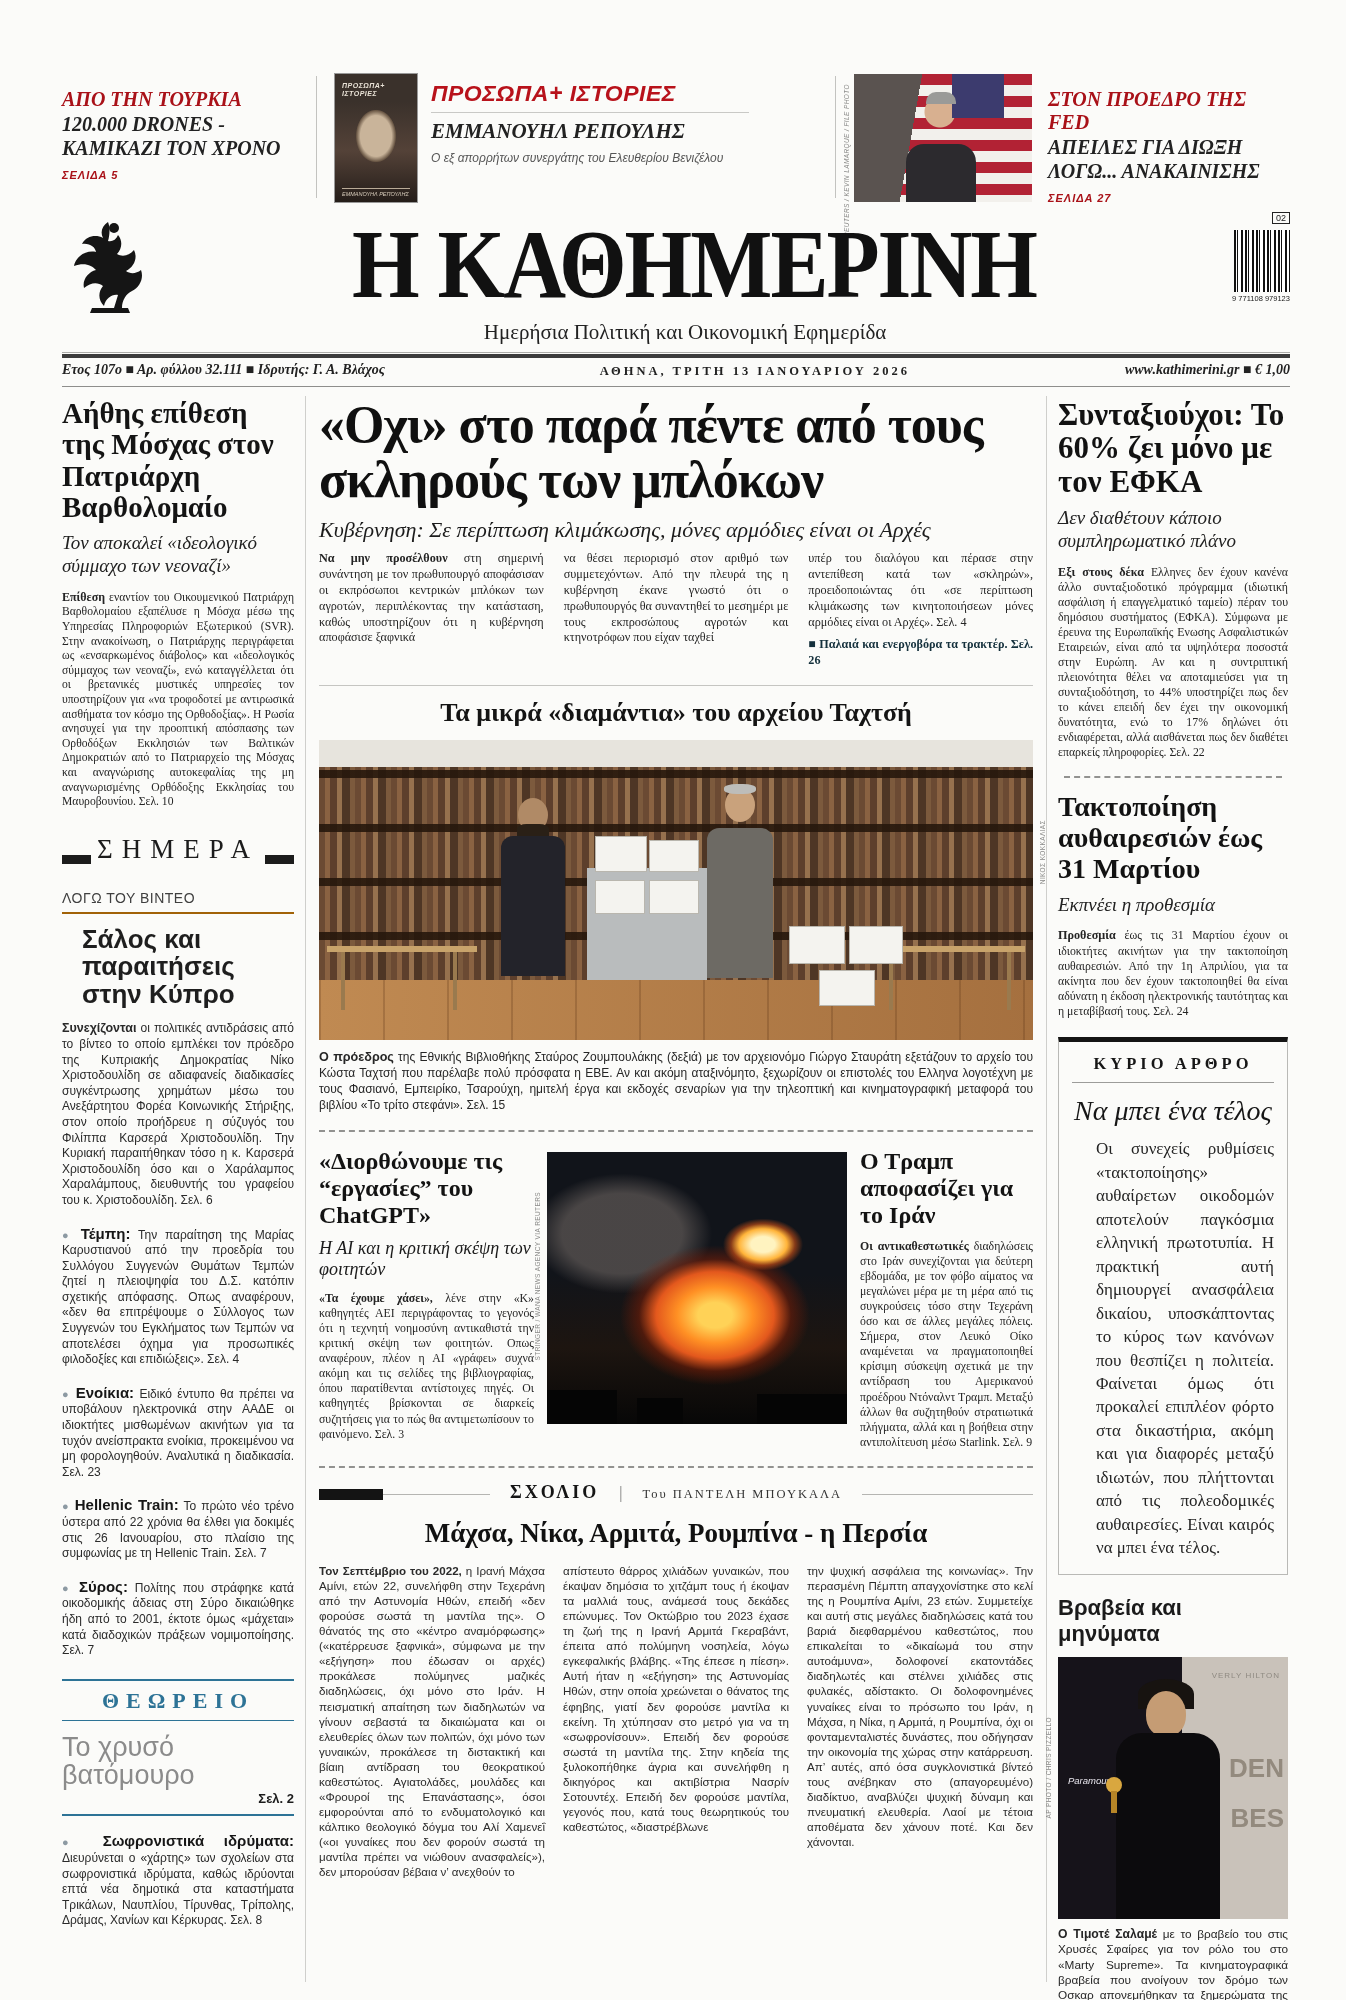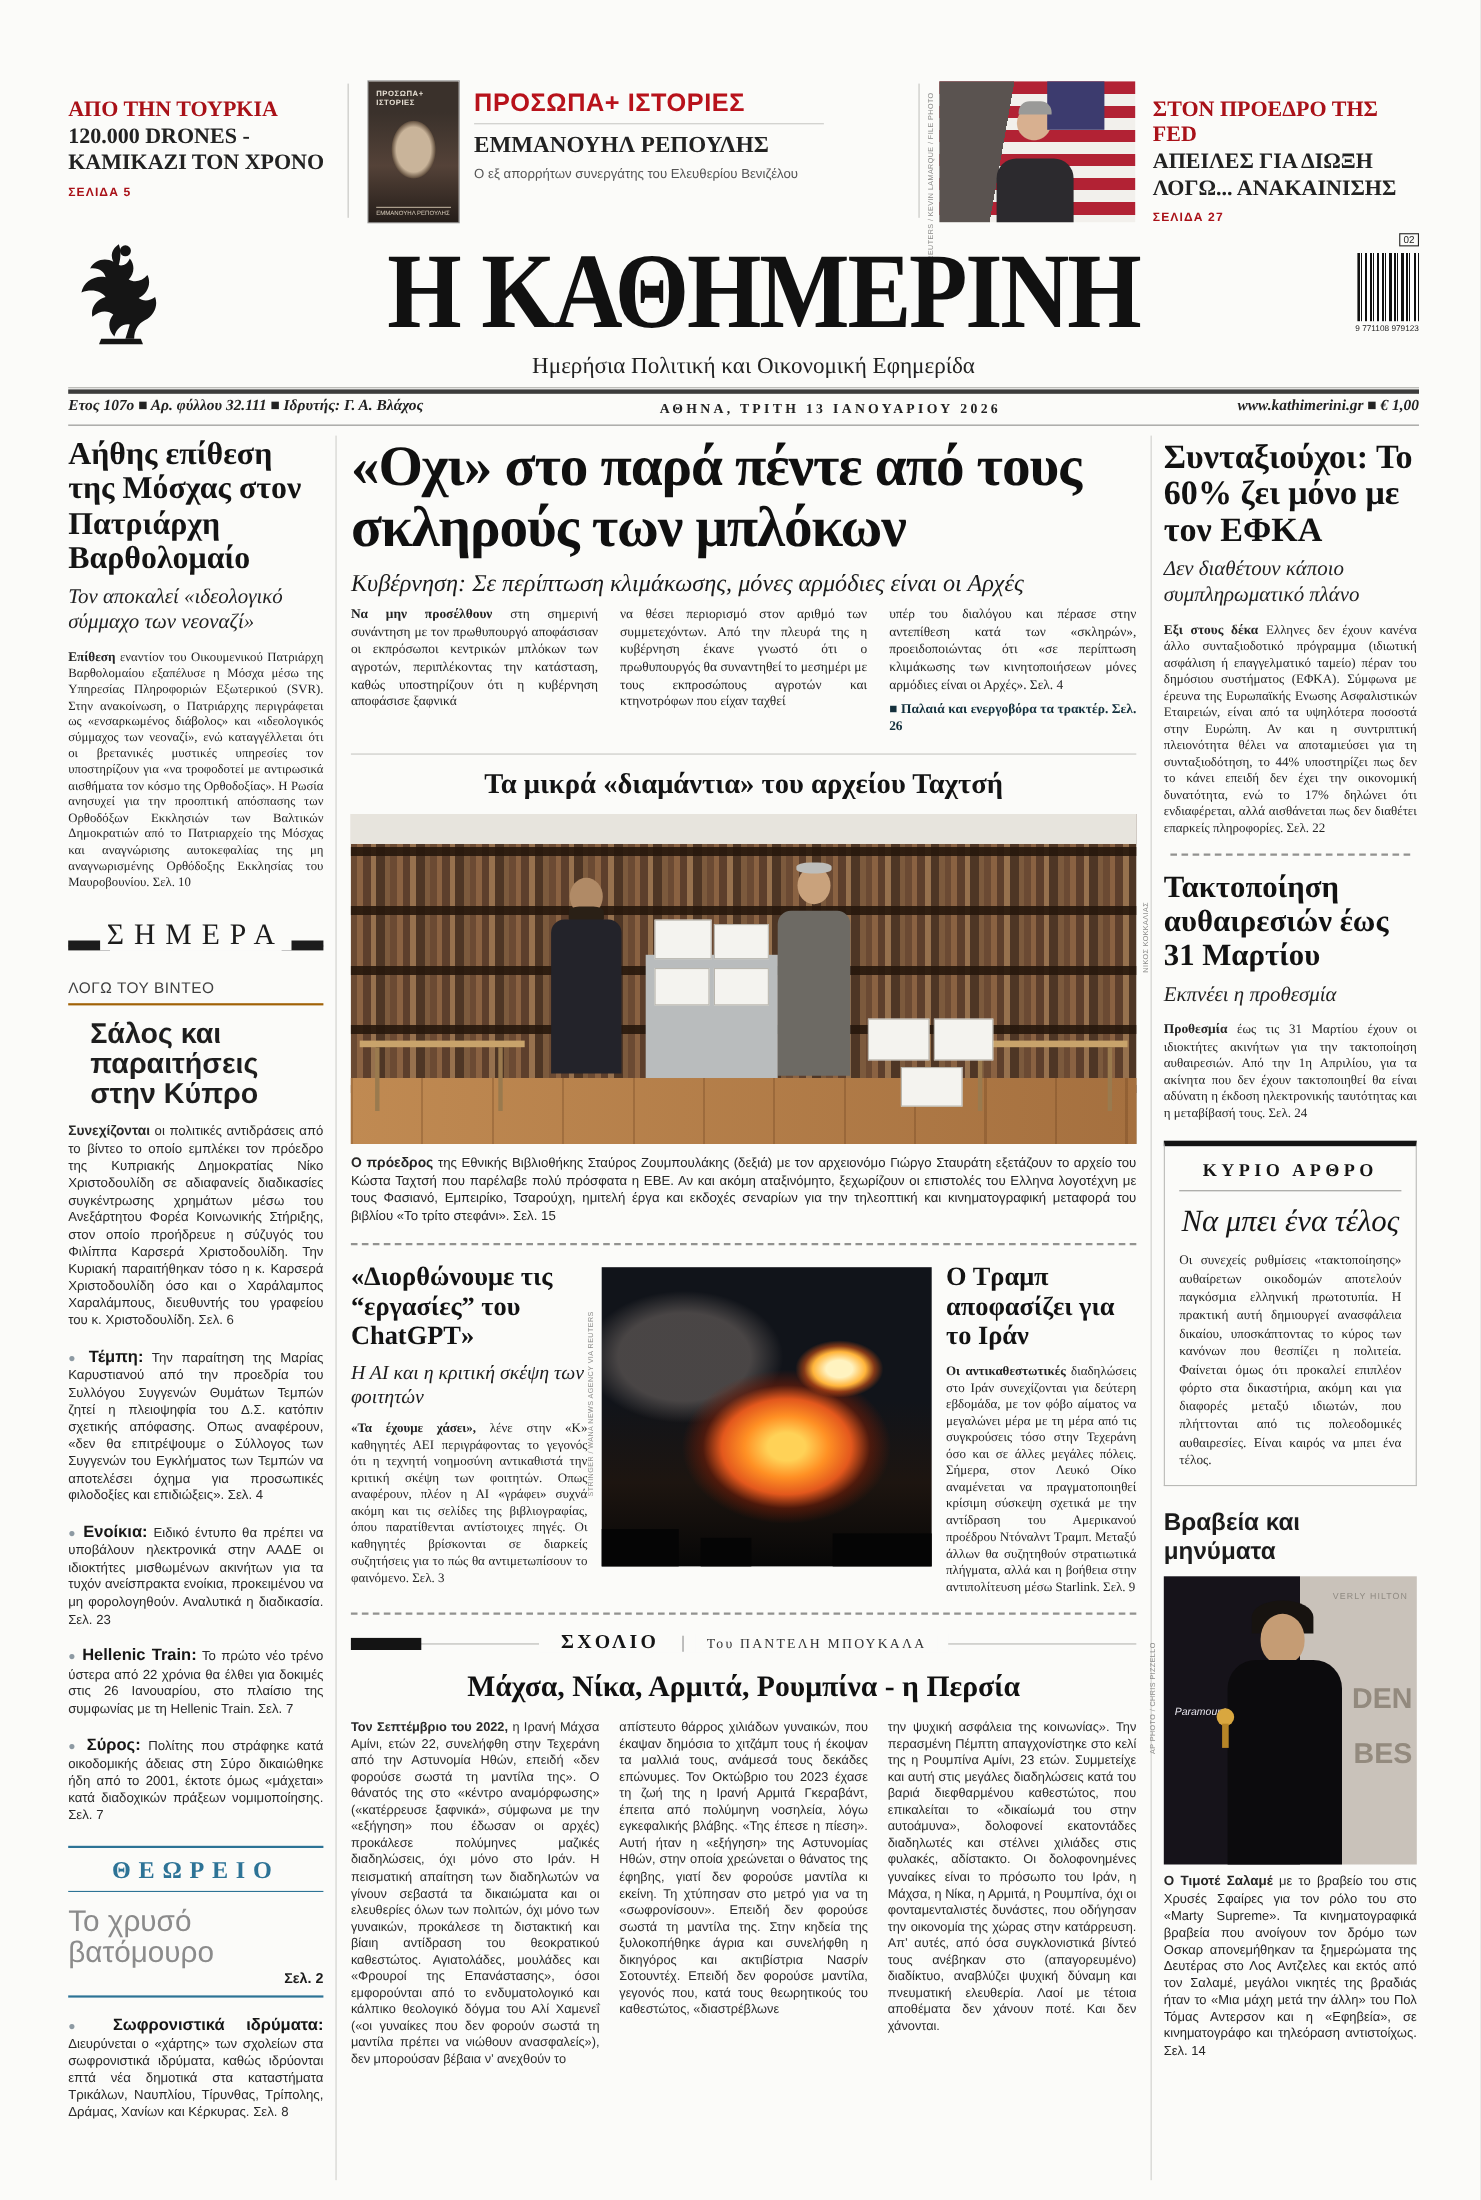--- a/index.html
+++ b/index.html
@@ -1,21 +1,21 @@
 <!DOCTYPE html>
 <html><head>
 <meta charset="utf-8">
 <style>
   html,body{margin:0;padding:0;background:#d9d9d6;}
   .page{position:relative;width:1346px;height:2000px;margin:0 auto;background:#fbfbf9;
         font-family:"Liberation Serif","DejaVu Serif",serif;color:#1b1b1b;overflow:hidden;}
   [data-name]{box-sizing:border-box;}
 
   
-  .promos{position:absolute;top:72px;left:62px;right:56px;height:142px;display:flex;align-items:flex-start;}
+  .promos{position:absolute;top:72px;left:62px;right:56px;height:142px;display:flex;align-items:flex-start;font-style:italic;}
   .promo-kicker{color:#a91118;font-weight:bold;font-size:20px;line-height:1.15;}
   .promo-title{font-weight:bold;font-size:20px;line-height:1.18;color:#222;margin-top:2px;}
   .promo-page{color:#a91118;font-family:"Liberation Sans",sans-serif;font-weight:bold;font-size:11px;
               letter-spacing:1px;margin-top:9px;}
   .promo-left{width:248px;padding-top:16px;}
   .pvline{width:1px;background:#c3c3c0;height:122px;margin:4px 18px 0 6px;}
   .bookcover{width:82px;height:128px;margin:2px 14px 0 0;position:relative;background:
      radial-gradient(ellipse 26px 34px at 41px 62px,#c9b49a 0 60%,#6b5846 75%,rgba(0,0,0,0) 78%),
      linear-gradient(180deg,#3a312b 0 22%,#544238 60%,#241d19 100%);box-shadow:0 0 0 1px #999;}
   .bookcover .bc-t{position:absolute;top:8px;left:7px;color:#e9e2d6;font-family:"Liberation Sans",sans-serif;
@@ -158,21 +158,21 @@
   
   .rr-h{font-size:31px;line-height:1.08;font-weight:bold;color:#121212;}
   .rr-h2{font-size:28px;line-height:1.1;font-weight:bold;color:#121212;margin-top:4px;}
   .rr-body{font-size:11.8px;line-height:1.27;text-align:justify;margin-top:12px;color:#242424;}
   .rr-body b{font-size:12.2px;}
   .rr-dash{border-top:2px dashed #929290;margin:16px 6px 14px;}
   .kyrio{margin-top:18px;border:1px solid #b9b9b6;border-top:5px solid #141414;padding:12px 13px 14px;}
   .ky-head{text-align:center;font-weight:bold;font-size:16.5px;letter-spacing:4px;border-bottom:1px solid #9c9c9a;
      padding-bottom:8px;color:#161616;}
   .ky-title{text-align:center;font-style:italic;font-size:28px;line-height:1.1;margin:13px 0 11px;color:#161616;}
-  .ky-body{font-size:12px;line-height:1.38;text-align:justify;color:#242424;}
+  .ky-body{font-size:17px;line-height:1.38;text-align:justify;color:#242424;margin-left:24px;}
   .vr-title{font-family:"Liberation Sans",sans-serif;font-weight:bold;font-size:22px;color:#1b1b1b;margin-top:20px;}
   .vrphoto{position:relative;margin-top:10px;height:262px;background:
      linear-gradient(90deg,#16131a 0 54%,#c9c2ba 54% 100%);}
   .vr-venue{position:absolute;top:14px;right:8px;color:#8f8a82;font-family:"Liberation Sans",sans-serif;
      font-size:8px;letter-spacing:1px;}
   .vr-big{position:absolute;right:4px;color:#938a7e;font-family:"Liberation Sans",sans-serif;font-weight:bold;font-size:26px;}
   .vr-par{position:absolute;left:10px;top:118px;color:#e8e6ee;font-family:"Liberation Sans",sans-serif;
      font-size:9.5px;font-style:italic;}
   .vr-fig-head{position:absolute;left:88px;top:34px;width:40px;height:46px;border-radius:50% 50% 46% 46%;background:#c59c74;}
   .vr-fig-hair{position:absolute;left:80px;top:22px;width:56px;height:30px;border-radius:50% 50% 0 0;background:#171310;}

